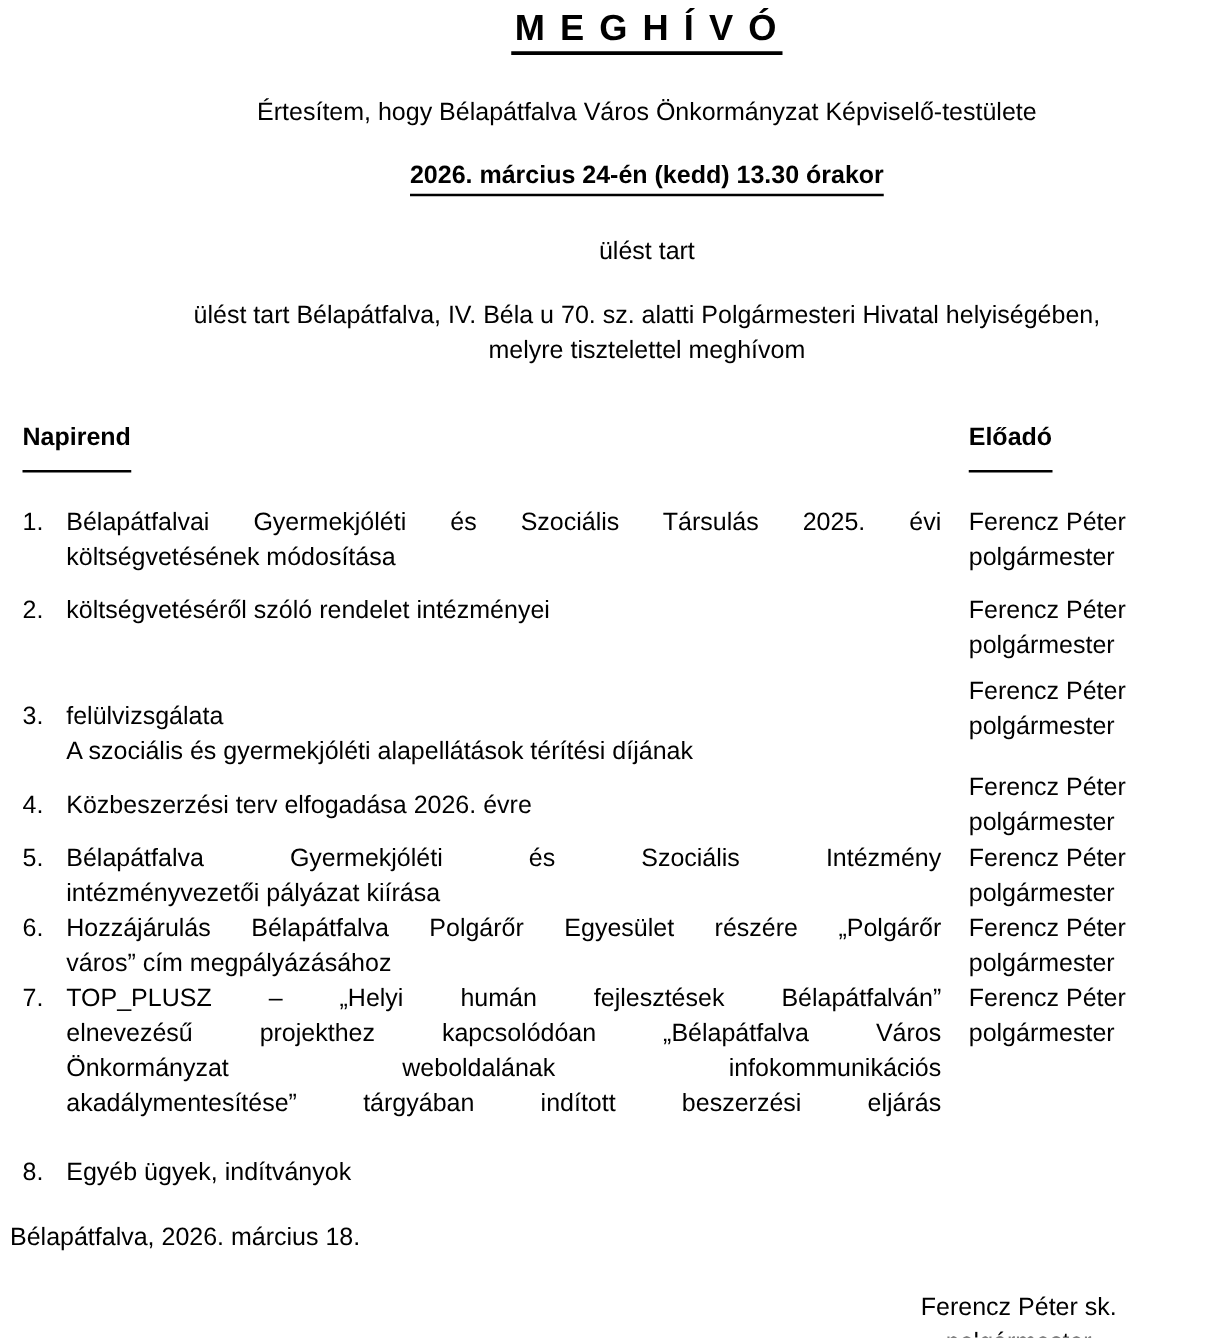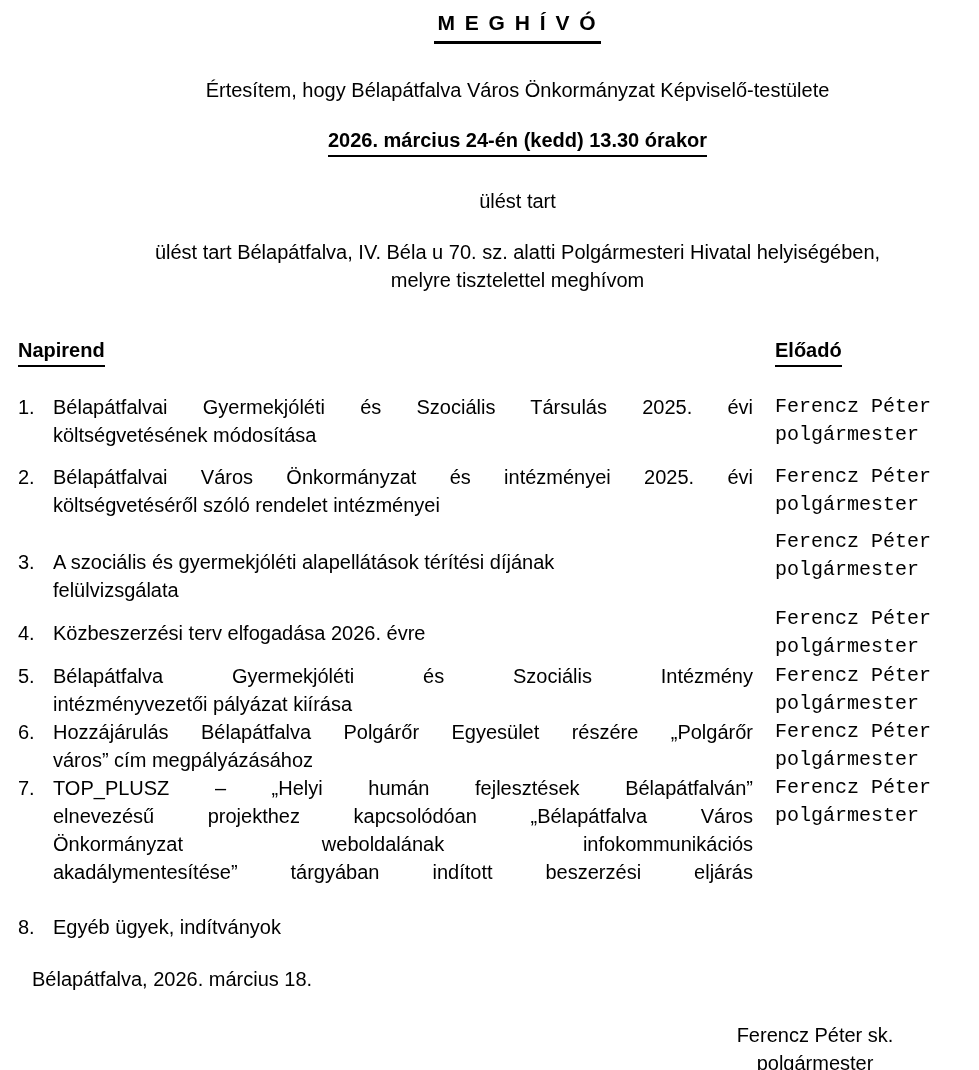--- a/index.html
+++ b/index.html
@@ -9,56 +9,56 @@
     height: 1070px;
     overflow: hidden;
     color: #000000;
     font-family: "Liberation Sans", sans-serif;
     font-size: 20px;
     line-height: 28px;
   }
   .header { margin-left: 60px; margin-right: 4px; text-align: center; }
   .doc-title {
     margin-top: 8px;
-    font-size: 21px;
+    font-size: 29px;
     font-weight: bold;
     letter-spacing: 2px;
     line-height: 30px;
   }
   .doc-title .u { display: inline-block; border-bottom: 3px solid #000; padding: 0 3px 3px 3px; }
   .intro { margin-top: 32px; }
   .datetime { margin-top: 22px; font-weight: bold; }
   .datetime .u { display: inline-block; border-bottom: 2px solid #000; padding-bottom: 1px; }
   .session { margin-top: 30px; }
   .location { margin-top: 23px; white-space: pre-line; text-align: center; }
 
   .agenda-head { display: flex; margin-top: 42px; font-weight: bold; }
   .agenda-head .h-left { margin-left: 18px; }
   .agenda-head .h-right { margin-left: auto; width: 204px; }
-  .agenda-head .u { display: inline-block; border-bottom: 2px solid #000; padding-bottom: 1px; }
+  .agenda-head .u { display: inline-block; border-bottom: 2px solid #000; padding-bottom: 12px; }
 
   .row { display: flex; align-items: flex-start; }
   .cell-left { width: 753px; flex: none; display: flex; padding-left: 18px; align-items: flex-start; }
   .num { width: 35px; flex: none; }
   .item-text { flex: 1; min-width: 0; }
-  .cell-right { width: 204px; flex: none; margin-left: 22px; font-family: Liberation Mono, monospace; }
+  .cell-right { width: 204px; flex: none; margin-left: 22px; }
   .line-j { text-align: justify; text-align-last: justify; }
 
   .r1 { margin-top: 26px; }
   .r2 { margin-top: 14px; }
   .r3 { margin-top: 9px; }
   .r3 .cell-left { padding-top: 20px; }
   .r4 { margin-top: 1px; }
   .r4 .cell-left { align-self: stretch; align-items: center; }
   .r5 { margin-top: 1px; }
   .r6 { margin-top: 0; }
   .r7 { margin-top: 0; }
 
   .item8 { margin-top: 27px; }
-  .place-date { margin-top: 24px; padding-left: 32px; }
+  .place-date { margin-top: 24px; padding-left: 8px; }
   .signature { margin-top: 28px; margin-left: auto; margin-right: 62px; width: 204px; text-align: center; }
 </style>
 </head>
 <body>
 
 <div class="header">
   <div class="doc-title">
     <span class="u">M E G H Í V Ó</span>
   </div>
   <div class="intro">Értesítem, hogy Bélapátfalva Város Önkormányzat Képviselő-testülete</div>
@@ -90,36 +90,35 @@
   <div class="cell-right">
     <div>Ferencz Péter</div>
     <div>polgármester</div>
   </div>
 </div>
 
 <div class="row r2">
   <div class="cell-left">
     <span class="num">2.</span>
     <span class="item-text">
-      <span class="line-j" style="display:block">Bélapátfalvai Város Önkormányzat és intézményei 2025. évi</span>
       <span style="display:block">költségvetéséről szóló rendelet intézményei</span>
     </span>
   </div>
   <div class="cell-right">
     <div>Ferencz Péter</div>
     <div>polgármester</div>
   </div>
 </div>
 
 <div class="row r3">
   <div class="cell-left">
     <span class="num">3.</span>
     <span class="item-text">
+      <span style="display:block">felülvizsgálata</span>
       <span style="display:block">A szociális és gyermekjóléti alapellátások térítési díjának</span>
-      <span style="display:block">felülvizsgálata</span>
     </span>
   </div>
   <div class="cell-right">
     <div>Ferencz Péter</div>
     <div>polgármester</div>
   </div>
 </div>
 
 <div class="row r4">
   <div class="cell-left">

